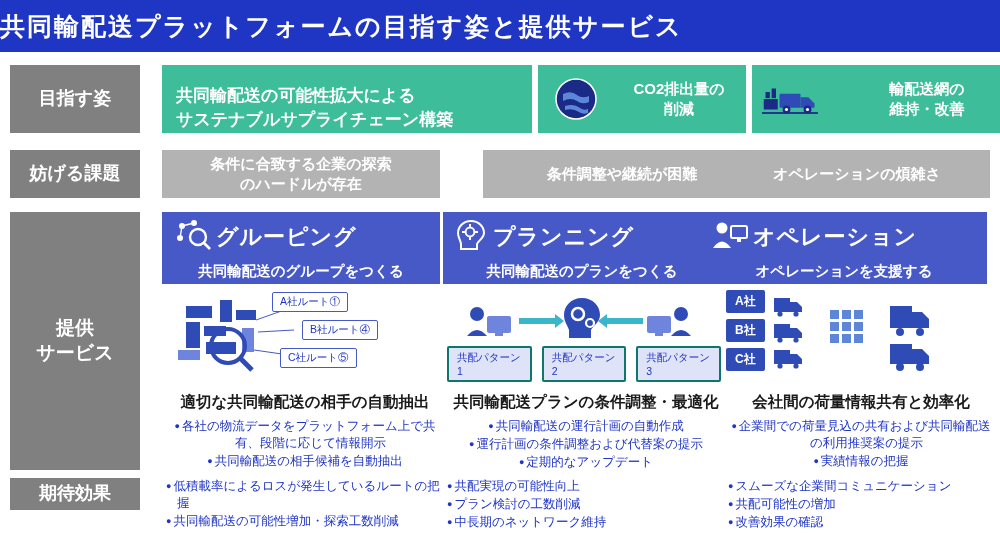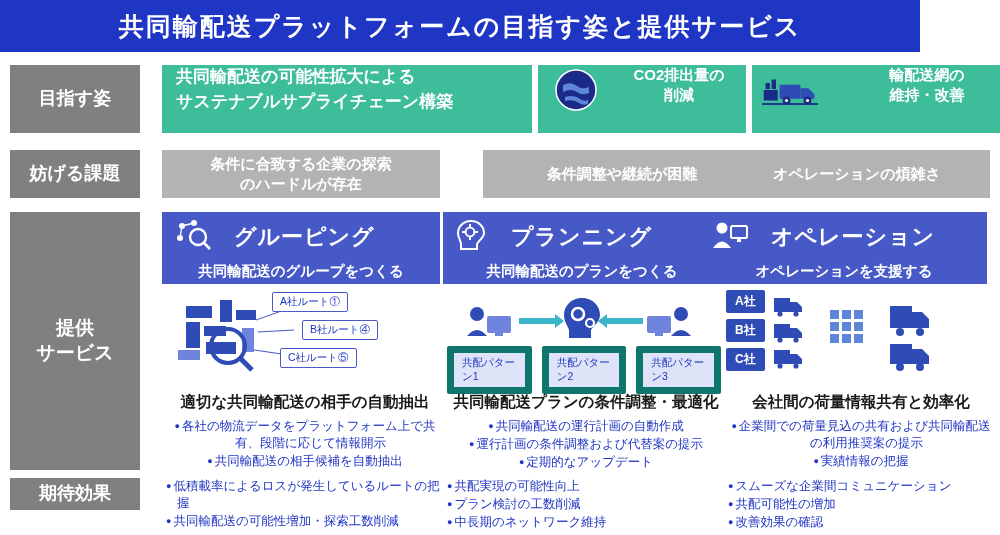--- a/index.html
+++ b/index.html
@@ -8,23 +8,23 @@
     width: 1000px; height: 535px;
     font-family: "Liberation Sans", sans-serif;
     background: #ffffff;
     color: #222;
     overflow: hidden;
   }
   .page { position: relative; width: 1000px; height: 535px; }
 
   
   .header {
-    position: absolute; left: 0; top: 0; width: 920px; height: 52px;
+    position: absolute; left: 0; top: 0; width: 1000px; height: 52px;
     background: #1f35c4;
-    display: flex; align-items: center; justify-content: center;
+    display: flex; align-items: center; justify-content: flex-start;
   }
   .header-title {
     color: #ffffff; font-size: 25px; font-weight: bold; letter-spacing: 2px;
   }
 
   
   .rowlabel {
     position: absolute; left: 10px; width: 130px;
     background: #808080; color: #ffffff;
     display: flex; align-items: center; justify-content: center;
@@ -32,27 +32,27 @@
   }
   #lbl-vision { top: 65px; height: 68px; font-size: 18px; }
   #lbl-issues { top: 150px; height: 48px; font-size: 18px; }
   #lbl-services { top: 212px; height: 258px; font-size: 19px; }
   #lbl-effects { top: 478px; height: 32px; font-size: 18px; }
 
   
   .vision-main {
     position: absolute; left: 162px; top: 65px; width: 370px; height: 68px;
     background: #3dbd9a; color: #fff;
-    display: flex; align-items: flex-start; padding: 0 14px;
+    display: flex; align-items: flex-end; padding: 0 14px;
     font-size: 17px; font-weight: bold; line-height: 1.45;
   }
   .vision-chip {
     position: absolute; top: 65px; height: 68px;
     background: #3dbd9a; color: #fff;
-    display: flex; gap: 18px; padding: 0 10px;
+    display: flex; align-items: center; gap: 18px; padding: 0 10px;
   }
   #vision-chip-1 { left: 538px; width: 208px; }
   #vision-chip-2 { left: 752px; width: 276px; }
   .chip-text { font-size: 15px; font-weight: bold; line-height: 1.35; text-align: center; flex: 1; }
   .chip-icon { width: 56px; height: 50px; display: flex; align-items: center; justify-content: center; }
 
   
   .issue {
     position: absolute; top: 150px; height: 48px;
     background: #b3b3b3; color: #ffffff;
@@ -66,21 +66,21 @@
 
   
   .svc-head {
     position: absolute; top: 212px; height: 72px;
     background: #4759c7; color: #ffffff;
   }
   #svc-head-1 { left: 162px; width: 278px; }
   #svc-head-2 { left: 443px; width: 278px; }
   #svc-head-3 { left: 701px; width: 286px; }
   .svc-head-top {
-    display: flex; align-items: center; gap: 22px; padding: 6px 10px 0 10px;
+    display: flex; align-items: center; gap: 4px; padding: 6px 10px 0 10px;
   }
   .svc-head-title { font-size: 22px; font-weight: bold; letter-spacing: 1px; }
   .svc-head-sub {
     text-align: center; font-size: 14.5px; font-weight: bold; padding-top: 6px;
   }
 
   
   .svc-illu { position: absolute; top: 288px; height: 95px; }
   #svc-illu-1 { left: 162px; width: 278px; }
   #svc-illu-2 { left: 443px; width: 278px; }
@@ -113,21 +113,21 @@
   }
   .eff li::before { content: "\25CF"; font-size: 9px; margin-right: 2px; vertical-align: 1px; }
 
   
   .callout {
     position: absolute; background: #ffffff; border: 1px solid #4759c7;
     color: #1f35c4; font-size: 10.5px; padding: 2px 7px; white-space: nowrap;
     border-radius: 2px;
   }
   .patbox {
-    background: #dfe3f7; border: 7px solid #0f766e; color: #1f35c4;
+    background: #dfe3f7; border: 2px solid #0f766e; color: #1f35c4;
     font-size: 10.5px; padding: 3px 8px; border-radius: 2px;
   }
   .cobox {
     background: #2f4bb5; color: #ffffff; font-size: 12px; font-weight: bold;
     padding: 3px 9px; border-radius: 2px; margin-bottom: 6px; text-align: center;
   }
   .tune-label { font-size: 11px; color: #333; text-align: center; }
 </style>
 </head>
 <body>

